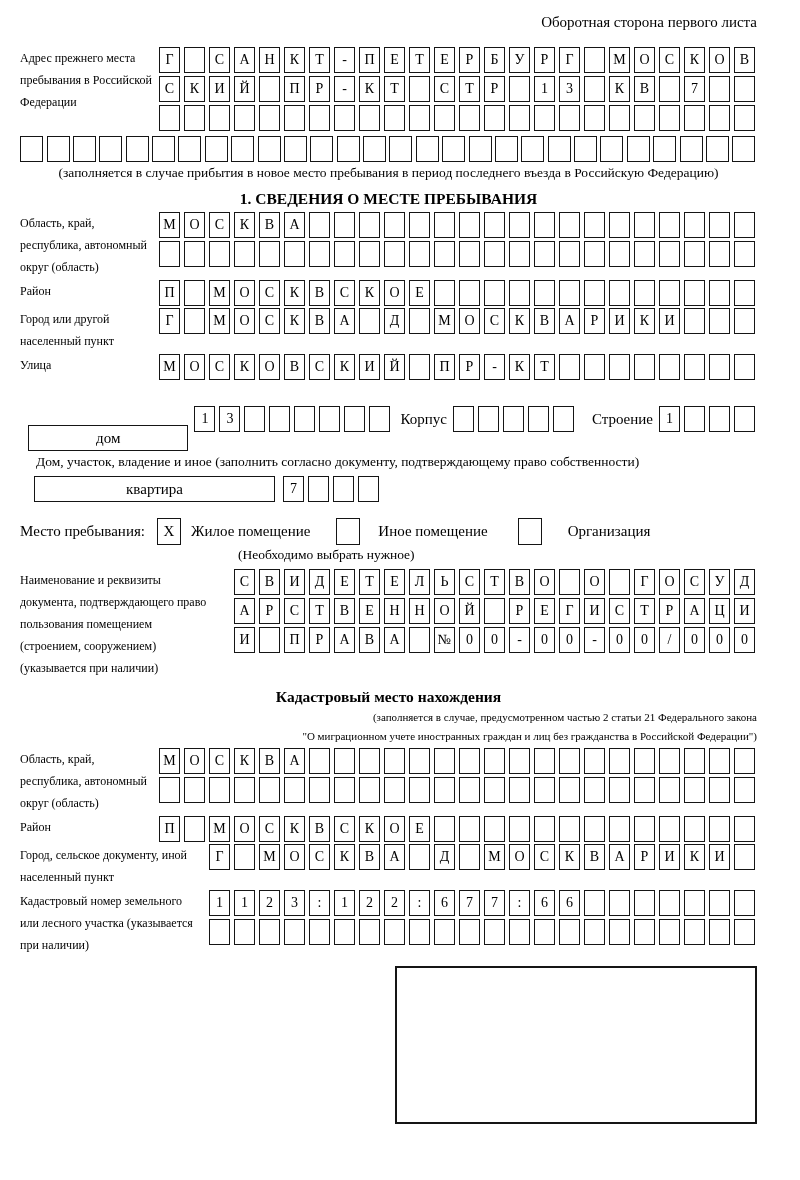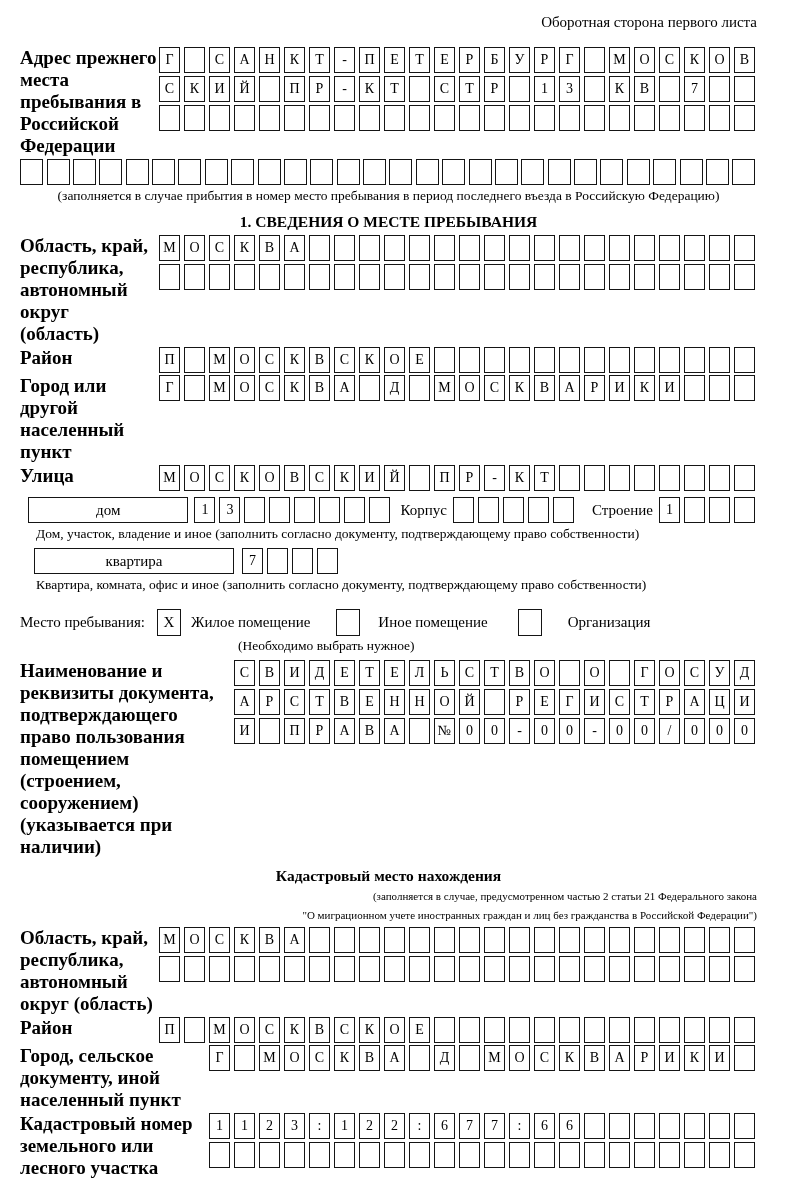--- a/index.html
+++ b/index.html
@@ -1,20 +1,20 @@
 <!DOCTYPE html>
 <html><head>
 <meta charset="utf-8">
 <style>
   html,body{margin:0;padding:0;background:#fff;}
   body{width:800px;height:1180px;overflow:hidden;font-family:"Liberation Serif",serif;color:#000;}
   .content{padding:14px 43px 0 20px;}
   .hnote{text-align:right;font-size:15px;}
   .frow{display:flex;align-items:flex-start;margin-top:6px;}
-  .flabel{font-size:19px;line-height:22px;font-weight:bold;}
+  .flabel{font-size:12px;line-height:22px;}
   .cellcol{margin-left:auto;display:flex;flex-direction:column;align-items:flex-end;}
   .cellcol .cells{margin-bottom:3px;}
   .cells{display:flex;margin-left:auto;}
   .cells.noauto{margin-left:0;}
   .cell{box-sizing:border-box;width:21px;height:26px;border:1.6px solid #151515;margin:0 2px;
         display:flex;align-items:center;justify-content:center;font-size:14px;}
   .fullrow{margin-top:2px;justify-content:flex-end;margin-left:-14px;}
   .fullrow .cell{width:23px;margin:0 1.7px;}
   .note{font-size:13.5px;text-align:center;margin-top:3px;}
   .note.left{text-align:left;margin-left:16px;}
@@ -145,21 +145,21 @@
       <span class="cell"></span>
       <span class="cell"></span>
       <span class="cell"></span>
       <span class="cell"></span>
       <span class="cell"></span>
       <span class="cell"></span>
       <span class="cell"></span>
       <span class="cell"></span>
       <span class="cell"></span>
     </div>
-  <div class="note">(заполняется в случае прибытия в номер место пребывания в период последнего въезда в Российскую Федерацию)</div>
+  <div class="note">(заполняется в случае прибытия в новое место пребывания в период последнего въезда в Российскую Федерацию)</div>
 
   <div class="sec-title">1. СВЕДЕНИЯ О МЕСТЕ ПРЕБЫВАНИЯ</div>
 
   <div class="frow mt4">
     <div class="flabel" style="width:132px;">Область, край, республика, автономный округ (область)</div>
     <div class="cellcol">
       <div class="cells noauto">
           <span class="cell">М</span>
           <span class="cell">О</span>
           <span class="cell">С</span>
@@ -298,21 +298,21 @@
         <span class="cell"></span>
         <span class="cell"></span>
         <span class="cell"></span>
         <span class="cell"></span>
         <span class="cell"></span>
         <span class="cell"></span>
       </div>
   </div>
 
   <div class="house-row">
-    <div class="wide-box" style="width:172px;">дом</div>
+    <div class="wide-box" style="width:172px;margin-top:39px;">дом</div>
     <div class="cells noauto" style="margin-left:4px;">
         <span class="cell">1</span>
         <span class="cell">3</span>
         <span class="cell"></span>
         <span class="cell"></span>
         <span class="cell"></span>
         <span class="cell"></span>
         <span class="cell"></span>
         <span class="cell"></span>
       </div>
@@ -328,29 +328,28 @@
     <div class="cells noauto" style="margin-left:4px;">
         <span class="cell">1</span>
         <span class="cell"></span>
         <span class="cell"></span>
         <span class="cell"></span>
       </div>
   </div>
   <div class="note left">Дом, участок, владение и иное (заполнить согласно документу, подтверждающему право собственности)</div>
 
   <div class="house-row" style="margin-left:14px;">
-    <div class="wide-box" style="width:200px;">квартира</div>
+    <div class="wide-box" style="width:241px;">квартира</div>
     <div class="cells noauto" style="margin-left:6px;">
         <span class="cell">7</span>
         <span class="cell"></span>
         <span class="cell"></span>
         <span class="cell"></span>
       </div>
   </div>
-  <div class="note left">Квартира, комната, офис и иное (заполнить согласно документу, подтверждающему право собственности)</div>
 
   <div class="stay-row">
     <span>Место пребывания:</span>
     <span class="chk" style="margin-left:12px;">X</span>
     <span style="margin-left:10px;">Жилое помещение</span>
     <span class="chk" style="margin-left:26px;"></span>
     <span style="margin-left:18px;">Иное помещение</span>
     <span class="chk" style="margin-left:30px;"></span>
     <span style="margin-left:26px;">Организация</span>
   </div>

